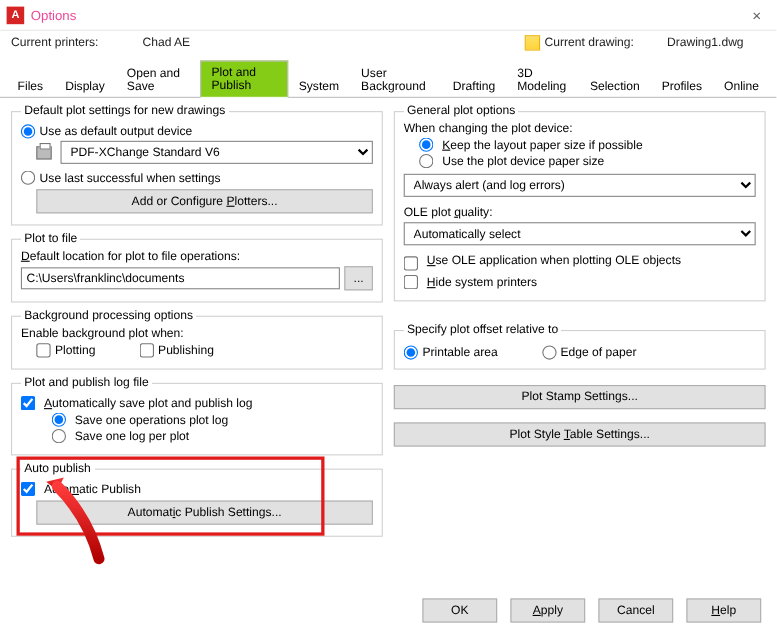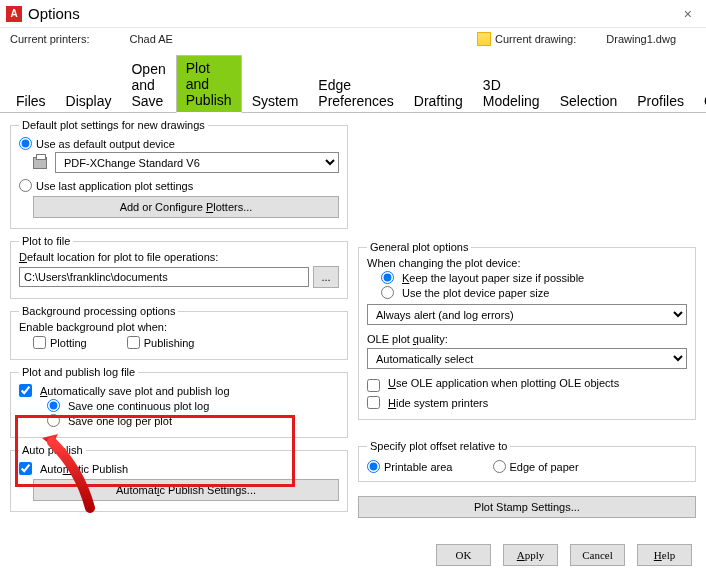--- a/index.html
+++ b/index.html
@@ -17,50 +17,50 @@
   .titlebar {
     display: flex; align-items: center; height: 28px;
     padding: 0 6px; border-bottom: 1px solid #e8e8e8;
   }
   .titlebar .app-icon {
     width: 16px; height: 16px; background: #d62324;
     color: #fff; font-weight: bold; font-size: 10px;
     display: flex; align-items: center; justify-content: center;
     margin-right: 6px;
   }
-  .titlebar .title { color: #000000; font-size: 15px; }
+  .titlebar .title { color: #ec4899; font-size: 12px; }
   .titlebar .close { margin-left: auto; color: #666; font-size: 14px; padding: 2px 8px; cursor: pointer; }
   .profilebar {
     display: flex; align-items: center; padding: 4px 10px 8px 10px;
     font-size: 11px; color: #222;
   }
   .profilebar .lbl { margin-right: 40px; }
   .profilebar .val { }
   .profilebar .spacer { flex: 1; }
   .profilebar .dwg-icon {
     width: 14px; height: 14px; margin-right: 4px;
     display: inline-block; background: linear-gradient(#ffe066,#ffd43b);
     border: 1px solid #eab308; vertical-align: middle;
   }
   .tabs {
     display: flex; align-items: flex-end;
     padding: 0 6px; border-bottom: 1px solid #bfbfbf;
   }
   .tab {
     padding: 4px 9px; border: 1px solid transparent;
     border-bottom: none;
-    color: #000; font-size: 14px; cursor: pointer;
+    color: #000; font-size: 11px; cursor: pointer;
     position: relative; top: 1px;
   }
   .tab.active {
     border-color: #bfbfbf; background: #84cc16;
     border-bottom: 1px solid #fff;
   }
   .content {
-    display: flex; padding: 6px 10px 0 10px; gap: 10px; align-items: flex-end;
+    display: flex; padding: 6px 10px 0 10px; gap: 10px;
   }
   .col { flex: 1; }
   fieldset {
     border: 1px solid #d0d0d0; margin: 0 0 6px 0;
     padding: 4px 8px 8px 8px;
   }
   fieldset > legend { padding: 0 3px; font-size: 11px; color: #000; }
   .row { display: flex; align-items: center; gap: 4px; margin: 2px 0; }
   .indent1 { margin-left: 14px; }
   .indent2 { margin-left: 28px; }
@@ -85,21 +85,21 @@
   .printer-ico::before {
     content:""; position: absolute; top:-4px; left:2px; width:8px; height:4px;
     background:#fff; border:1px solid #777;
   }
   .right-block { margin-top: 2px; }
   .offset-row { display: flex; gap: 40px; margin-top: 4px; }
   .bottom-btns {
     position: absolute; bottom: 10px; right: 14px;
     display: flex; gap: 12px;
   }
-  .bottom-btns button { width: 55px; font-family: Liberation Serif, serif; }
+  .bottom-btns button { width: 68px; }
   
   .highlight-box {
     position: absolute;
     border: 3px solid #e11b1b;
     pointer-events: none;
   }
   .arrow {
     position: absolute; pointer-events: none;
   }
 </style>
@@ -122,21 +122,21 @@
   <span>Drawing1.dwg</span>
   <span style="width:20px"></span>
 </div>
 
 <div class="tabs">
   <div class="tab">Files</div>
   <div class="tab">Display</div>
   <div class="tab">Open and Save</div>
   <div class="tab active">Plot and Publish</div>
   <div class="tab">System</div>
-  <div class="tab">Edge Preferences</div>
+  <div class="tab">User Background</div>
   <div class="tab">Drafting</div>
   <div class="tab">3D Modeling</div>
   <div class="tab">Selection</div>
   <div class="tab">Profiles</div>
   <div class="tab">Online</div>
 </div>
 
 <div class="content">
 
   <div class="col">
@@ -150,21 +150,21 @@
       </div>
       <div class="row indent1">
         <span class="printer-ico"></span>
         <select style="flex:1">
           <option>PDF-XChange Standard V6</option>
         </select>
       </div>
       <div class="row" style="margin-top:6px">
         <label>
           <input type="radio" style="">
-          <span>Use last application plot settings</span>
+          <span>Use last successful when settings</span>
         </label>
       </div>
       <div class="row indent1" style="margin-top:4px">
         <button style="flex:1">
           <span>Add or Configure <span class="u">P</span>lotters...</span>
         </button>
       </div>
     </fieldset>
 
     <fieldset>
@@ -194,21 +194,21 @@
     </fieldset>
 
     <fieldset>
       <legend>Plot and publish log file</legend>
       <label class="row">
         <input type="checkbox" checked="" style="">
         <span><span class="u">A</span>utomatically save plot and publish log</span>
       </label>
       <label class="row indent2">
         <input type="radio" checked="" style="">
-        <span>Save one continuous plot log</span>
+        <span>Save one operations plot log</span>
       </label>
       <label class="row indent2">
         <input type="radio" style="">
         <span>Save one log per plot</span>
       </label>
     </fieldset>
 
     <fieldset>
       <legend>Auto publish</legend>
       <label class="row">
@@ -264,20 +264,25 @@
           <span>Edge of paper</span>
         </label>
       </div>
     </fieldset>
 
     <div class="right-block" style="margin-top:14px">
       <button class="full">
         <span>Plot Stamp Settin<span class="u">g</span>s...</span>
       </button>
     </div>
+    <div class="right-block" style="margin-top:12px">
+      <button class="full">
+        <span>Plot Style <span class="u">T</span>able Settings...</span>
+      </button>
+    </div>
   </div>
 </div>
 
 <div class="bottom-btns">
   <button>OK</button>
   <button><span class="u">A</span>pply</button>
   <button>Cancel</button>
   <button><span class="u">H</span>elp</button>
 </div>
 

